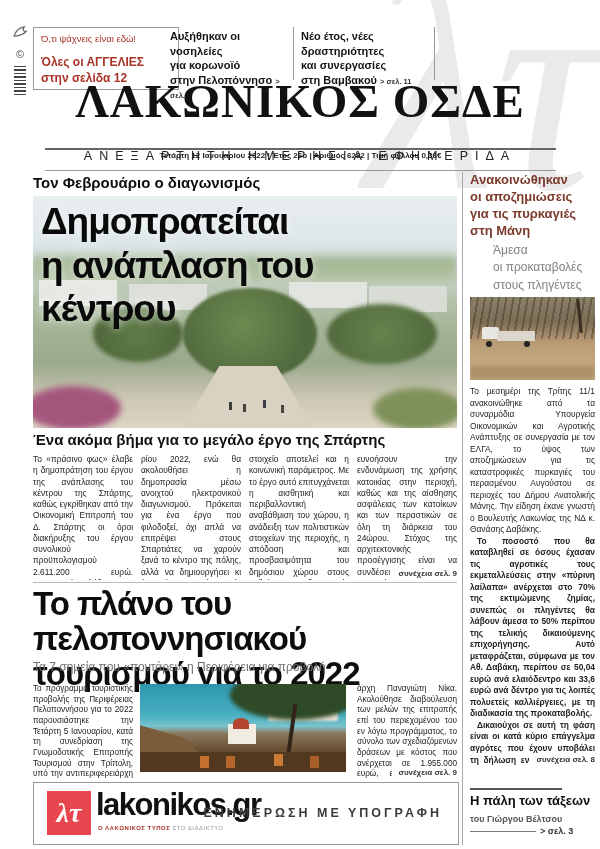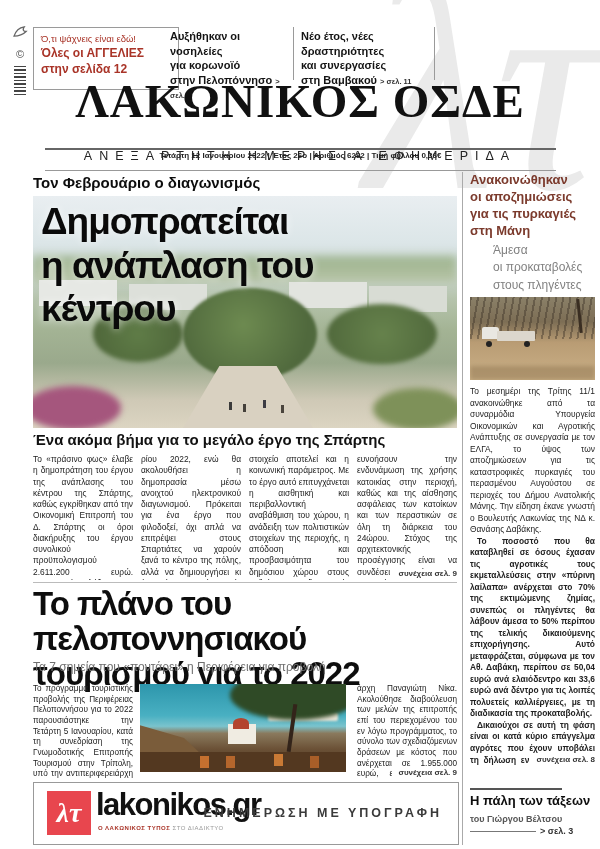--- a/index.html
+++ b/index.html
@@ -7,21 +7,21 @@
         font-family:"Liberation Sans",sans-serif;color:#1a1a1a;}
   .lay{position:absolute;z-index:1;}
   .wm{position:absolute;z-index:0;font-family:"Liberation Serif",serif;font-style:italic;
       color:#d9d9d9;opacity:.55;pointer-events:none;}
   
   .stamp{left:10px;top:24px;width:20px;display:flex;flex-direction:column;align-items:center;gap:6px;}
   .copyright{font-size:11px;color:#555;}
   .barcode{width:12px;height:30px;background:repeating-linear-gradient(to bottom,#444 0 1.5px,transparent 1.5px 3.5px);}
   
   .clsbox{left:33px;top:27px;width:130px;height:51px;border:1px solid #9a9a9a;padding:5px 7px;box-sizing:content-box;}
-  .cls1{font-size:9.5px;color:#a93428;margin-bottom:2px;}
+  .cls1{font-size:9.5px;color:#a93428;margin-bottom:11px;}
   .cls2{font-size:12px;font-weight:700;color:#a93428;line-height:1.3;white-space:pre-line;}
   .teaser{top:29px;font-size:11px;font-weight:700;line-height:1.32;color:#141414;}
   .teaser .tx{white-space:pre-line;}
   .pref{font-size:7.5px;font-weight:700;color:#333;}
   .vdiv{top:27px;width:1px;height:53px;background:#9a9a9a;}
   
   .mast{left:33px;top:78px;width:534px;text-align:center;font-family:"Liberation Serif",serif;
         font-weight:700;font-size:47px;letter-spacing:1px;color:#111;line-height:1;}
   .sub{left:33px;top:130px;width:534px;text-align:center;font-size:12.5px;letter-spacing:7px;color:#222;margin-top:19px;}
   .rule{background:#666;height:1.5px;}

